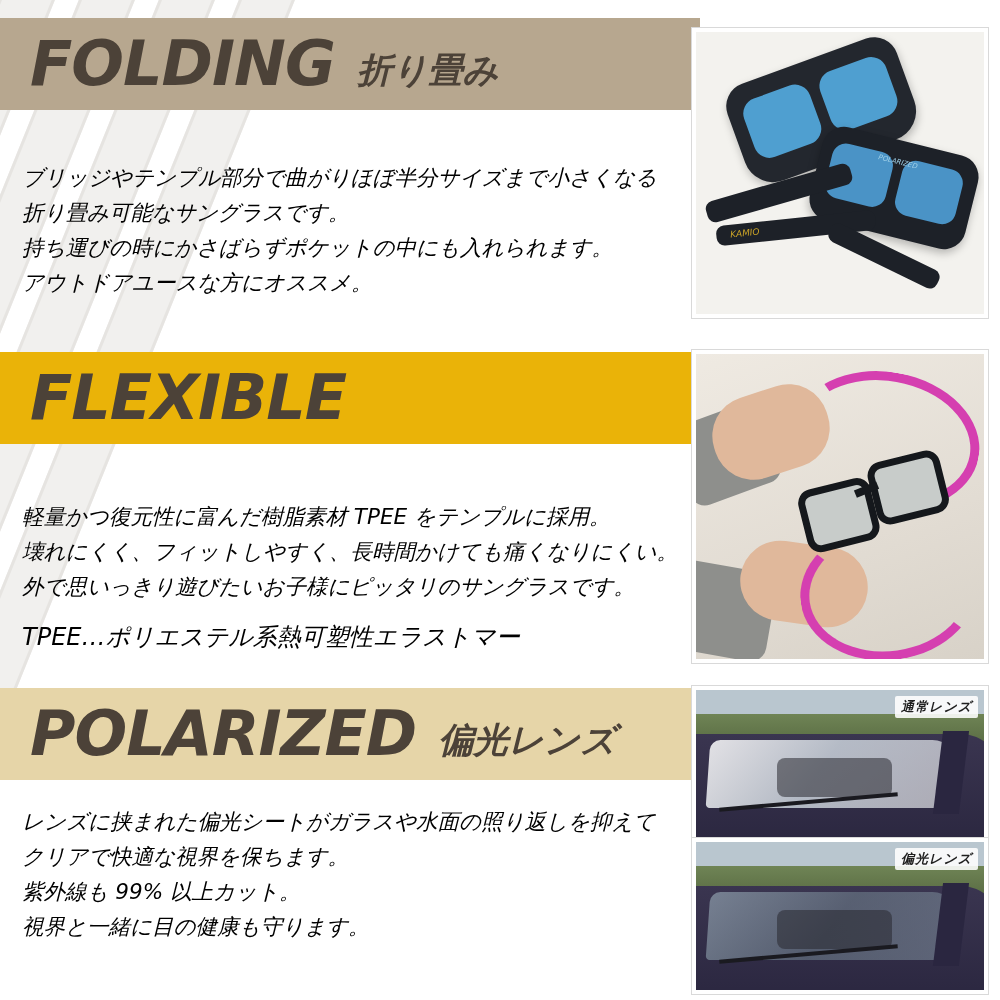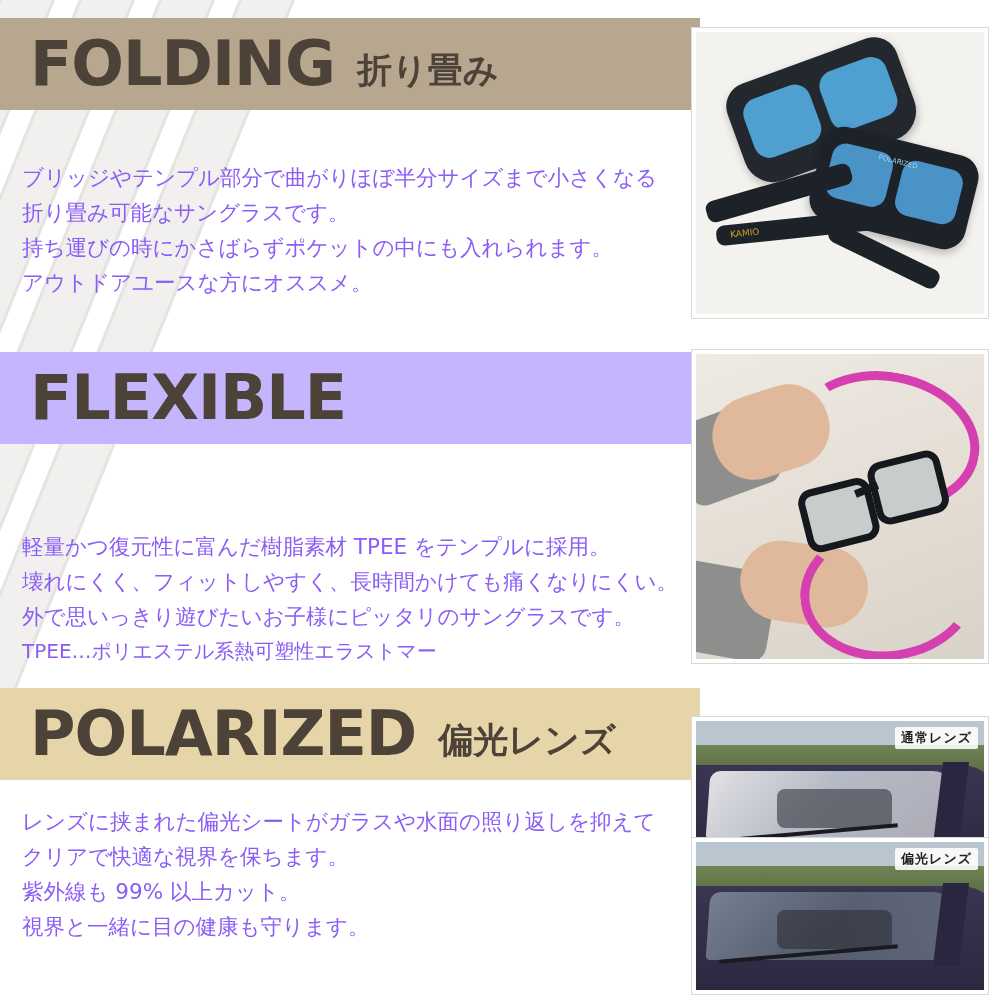--- a/index.html
+++ b/index.html
@@ -34,20 +34,21 @@
     border-right: 3px solid #e6e4e1;
     transform: rotate(22deg);
     transform-origin: top left;
   }
 
   .page {
     position: relative;
     z-index: 2;
     width: 1000px;
     height: 1000px;
+    font-style: italic;
   }
 
   
   .banner {
     position: absolute;
     left: 0;
     display: flex;
     align-items: center;
     box-sizing: border-box;
     padding-left: 30px;
@@ -74,45 +75,46 @@
   #banner-folding {
     top: 18px;
     width: 700px;
     height: 92px;
     background: #b7a78f;
   }
   #banner-flexible {
     top: 352px;
     width: 700px;
     height: 92px;
-    background: #c4b5fd;
+    background: #eab308;
   }
   #banner-polarized {
     top: 688px;
     width: 700px;
     height: 92px;
     background: #e6d5a8;
   }
 
   
   .body-text {
     position: absolute;
     left: 22px;
     font-family: "DejaVu Sans", sans-serif;
     font-size: 21.5px;
     line-height: 35px;
-    color: #8b5cf6;
+    color: #000000;
     white-space: pre-line;
   }
   .body-text .note {
     display: block;
-    font-size: 20px;
+    font-size: 24px;
+    margin-top: 16px;
   }
   #text-folding { top: 160px; }
-  #text-flexible { top: 494px; }
+  #text-flexible { top: 464px; }
   #text-polarized { top: 804px; }
 
   
   .photo {
     position: absolute;
     background: #ffffff;
     border: 4px solid #ffffff;
     box-shadow: 0 0 0 1px #d9d9d9;
     overflow: hidden;
   }
@@ -258,21 +260,21 @@
   .df-l2 { left: 74px; top: 0px; }
   .df-bridge {
     position: absolute; left: 58px; top: 20px;
     width: 24px; height: 8px; background: #15181c;
     transform: rotate(-8deg);
   }
 
   
   #photo-polarized-top {
     left: 692px;
-    top: 717px;
+    top: 686px;
     width: 288px;
     height: 148px;
     text-align: center;
   }
   #photo-polarized-bottom {
     left: 692px;
     top: 838px;
     width: 288px;
     height: 148px;
   }

